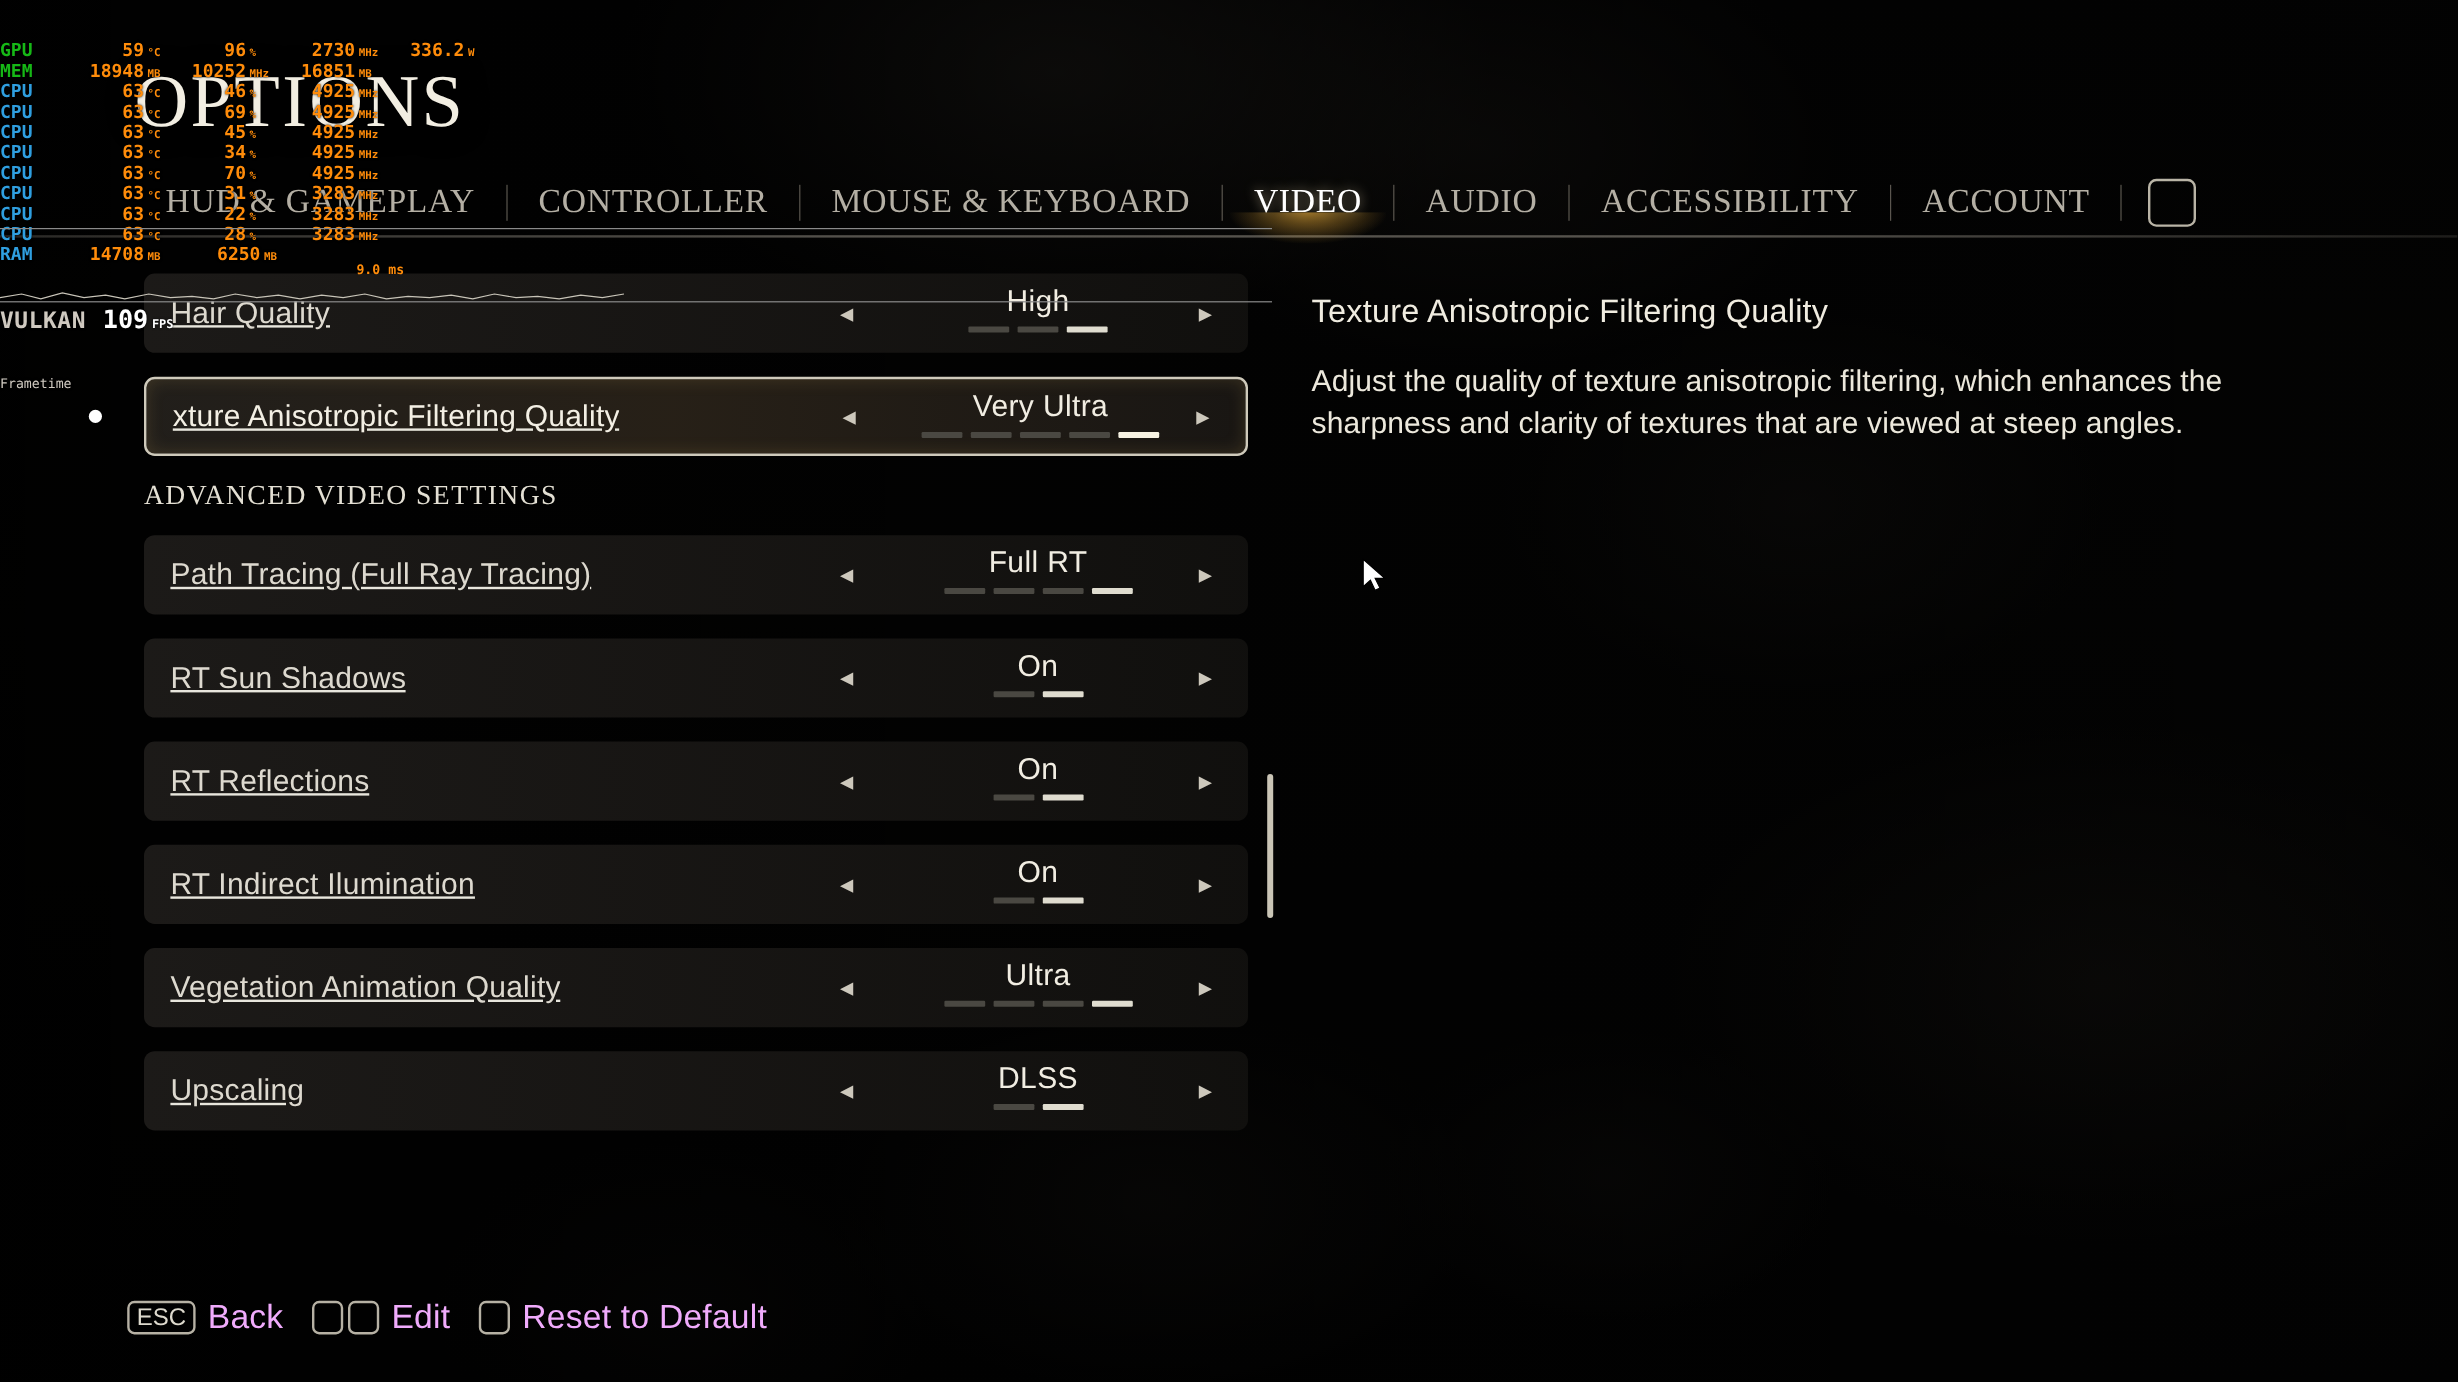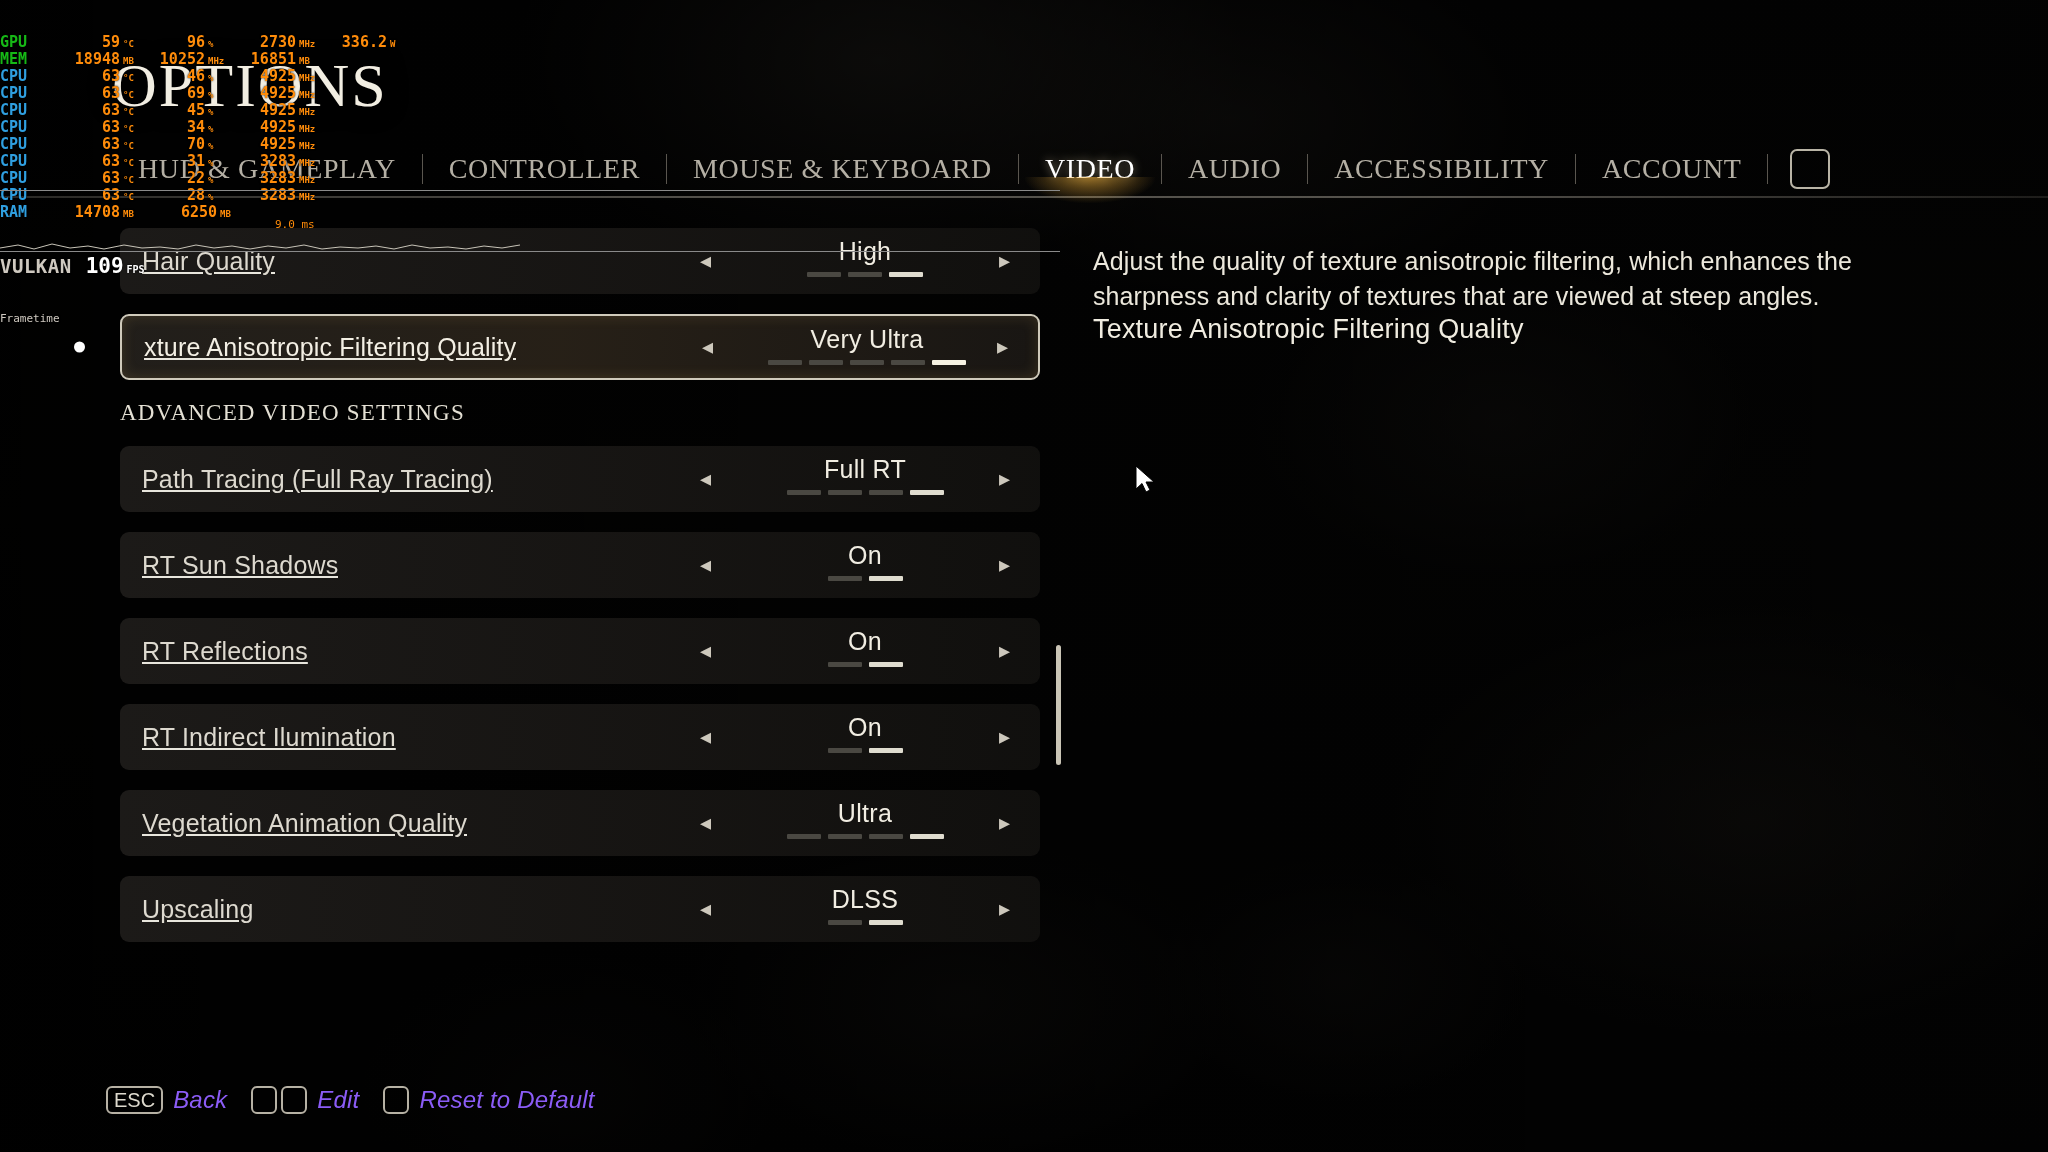--- a/index.html
+++ b/index.html
@@ -114,26 +114,26 @@
   }
   #ov-graph .gbot {
     position: absolute;
     left: 0; bottom: 0;
     width: 100%;
     height: 1px;
     background: #8a8a8a;
   }
   #ov-graph .gms {
     position: absolute;
-    left: 275px;
+    left: 297px;
     top: 28px;
     color: #ff8c0a;
     font-family: "DejaVu Sans Mono", monospace;
     font-size: 11px;
-    font-weight: normal;
+    font-weight: bold;
   }
   #ov-graph .gline {
     position: absolute;
     left: 0; bottom: 1px;
     width: 100%;
     height: 10px;
   }
 
   
   #options-title {
@@ -361,26 +361,25 @@
     min-width: 22px;
     padding: 0 6px;
     display: flex;
     align-items: center;
     justify-content: center;
     margin-right: 4px;
     box-sizing: border-box;
   }
   .keycap.blank { padding: 0; width: 26px; }
   .hint-label {
-    font-size: 24px;
-    color: #8b5cf6;
+    font-size: 28px;
+    color: #f0abfc;
     margin-left: 6px;
     margin-right: 6px;
     letter-spacing: 0.2px;
-    font-style: italic;
   }
 
   
   #cursor {
     position: absolute;
     left: 1134px;
     top: 465px;
     z-index: 60;
     pointer-events: none;
   }
@@ -540,22 +539,22 @@
           </div>
         </div>
         <div class="arrow arrow-right">▸</div>
       </div>
     </div>
 </div>
 
 <div id="list-scrollbar"></div>
 
 <div id="desc-panel">
+  <div id="desc-title">Texture Anisotropic Filtering Quality</div>
   <div id="desc-body">Adjust the quality of texture anisotropic filtering, which enhances the sharpness and clarity of textures that are viewed at steep angles.</div>
-  <div id="desc-title">Texture Anisotropic Filtering Quality</div>
 </div>
 
 <div id="footer">
     <div class="hint-group">
       <div class="keycap">ESC</div>
       <div class="hint-label">Back</div>
     </div>
     <div class="hint-group">
       <div class="keycap blank"></div>
       <div class="keycap blank"></div>

